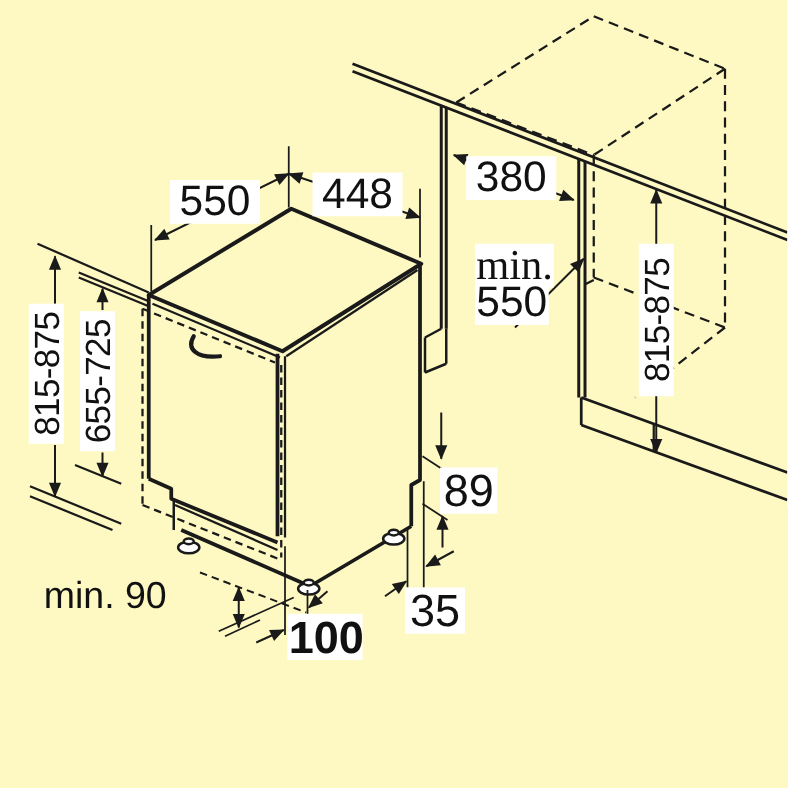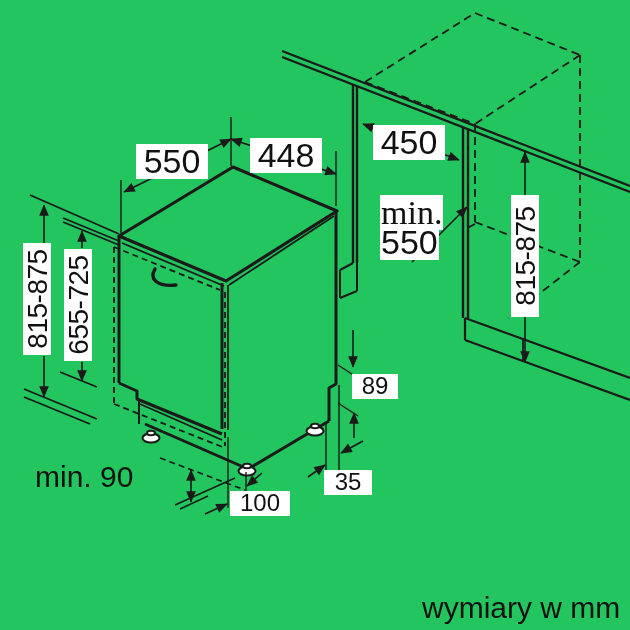--- a/index.html
+++ b/index.html
@@ -1,30 +1,30 @@
 <!DOCTYPE html>
 <html><head>
 <meta charset="utf-8">
 <style>
   html,body { margin:0; padding:0; background:#ffffff; }
   .stage {
-    position:relative; width:630px; height:630px; background:#22c55e;
+    position:relative; width:630px; height:630px; background:#fef9c3;
     overflow:hidden; font-family:"Liberation Sans","DejaVu Sans",sans-serif;
   }
   svg { position:absolute; left:0; top:0; }
   .lbl {
     position:absolute; color:#111; white-space:nowrap; text-align:center;
     line-height:1.04; background:#ffffff; padding:0 1px;
     font-family:"Liberation Sans","DejaVu Sans",sans-serif;
   }
   .rot { transform:rotate(-90deg); }
   .nobg { background:transparent; }
   .left { text-align:left; }
   .f34 { font-size:34px; }
-  .f32 { font-size:24px; }
+  .f32 { font-size:36px; }
   .f30 { font-size:30px; }
   .f28 { font-size:28px; letter-spacing:-0.5px; }
 </style>
 </head>
 <body>
 
 <div class="stage">
 
   <svg width="630" height="630" viewBox="0 0 630 630">
     <defs>
@@ -139,34 +139,33 @@
       <path d="M205,514 L227,504" marker-end="url(#ah)"></path>
       <path d="M262,473 L247,486" marker-end="url(#ah)"></path>
       <path d="M191,470 L191,502" marker-start="url(#ah)" marker-end="url(#ah)"></path>
     </g>
   </svg>
 
   <div class="lbl f34" style="left:136px; top:144px; width:70px;">550</div>
 
   <div class="lbl f34" style="left:250px; top:138px; width:70px;">448</div>
 
-  <div class="lbl f34" style="left:373px; top:125px; width:70px;">450</div>
+  <div class="lbl f34" style="left:373px; top:125px; width:70px;">380</div>
 
   <div class="lbl f34 left" style="left:380px; top:195px;font-family:Liberation Serif, serif;">min.</div>
   <div class="lbl f34 left" style="left:380px; top:225px;">550</div>
 
   <div class="lbl f28 rot" style="left:-19px; top:285px; width:110px; height:28px;">815-875</div>
 
   <div class="lbl f28 rot" style="left:22px; top:291px; width:110px; height:28px;">655-725</div>
 
   <div class="lbl f28 rot" style="left:464px; top:242px; width:120px; height:28px;">815-875</div>
 
   <div class="lbl f32" style="left:352px; top:374px; width:44px;">89</div>
 
   <div class="lbl f32" style="left:324px; top:470px; width:46px;">35</div>
 
-  <div class="lbl f32" style="left:230px; top:491px; width:58px;">100</div>
+  <div class="lbl f32" style="left:230px; top:491px; width:58px;font-weight:bold;">100</div>
 
   <div class="lbl f30 left nobg" style="left:34px; top:461px;">min. 90</div>
 
-  <div class="lbl f30 left nobg" style="left:421px; top:592px;">wymiary w mm</div>
 
 </div>
 
 </body></html>

